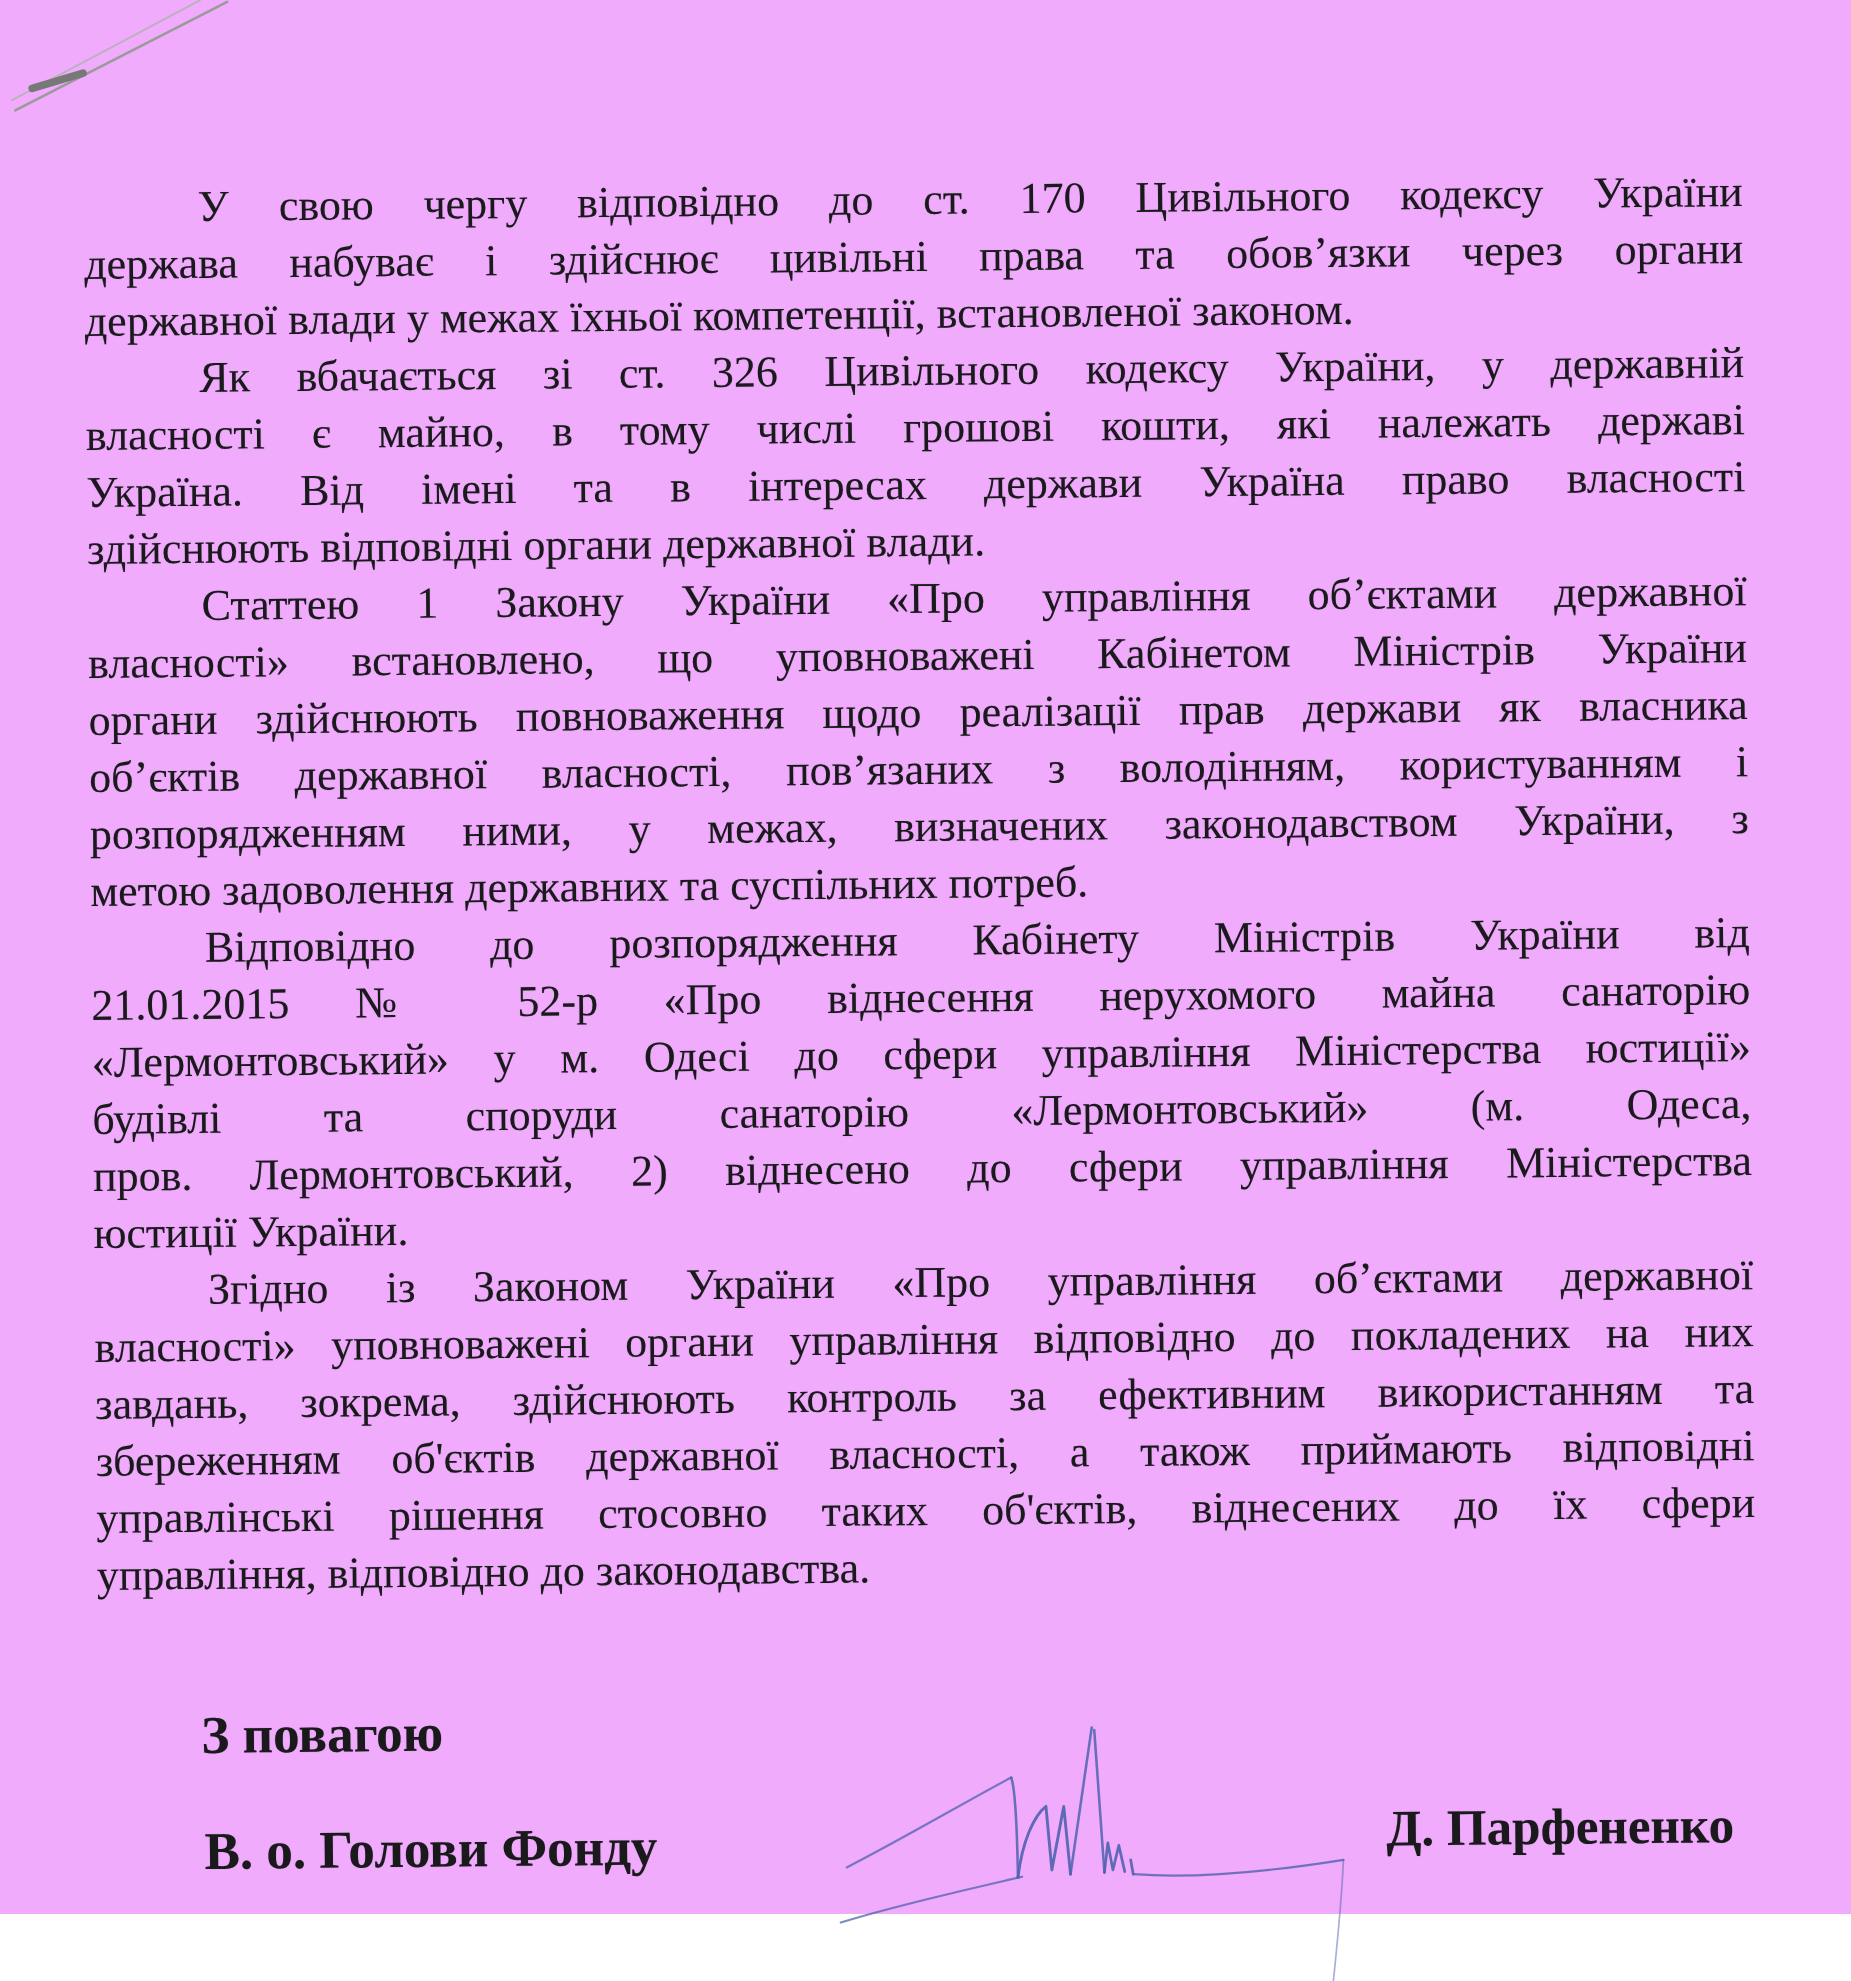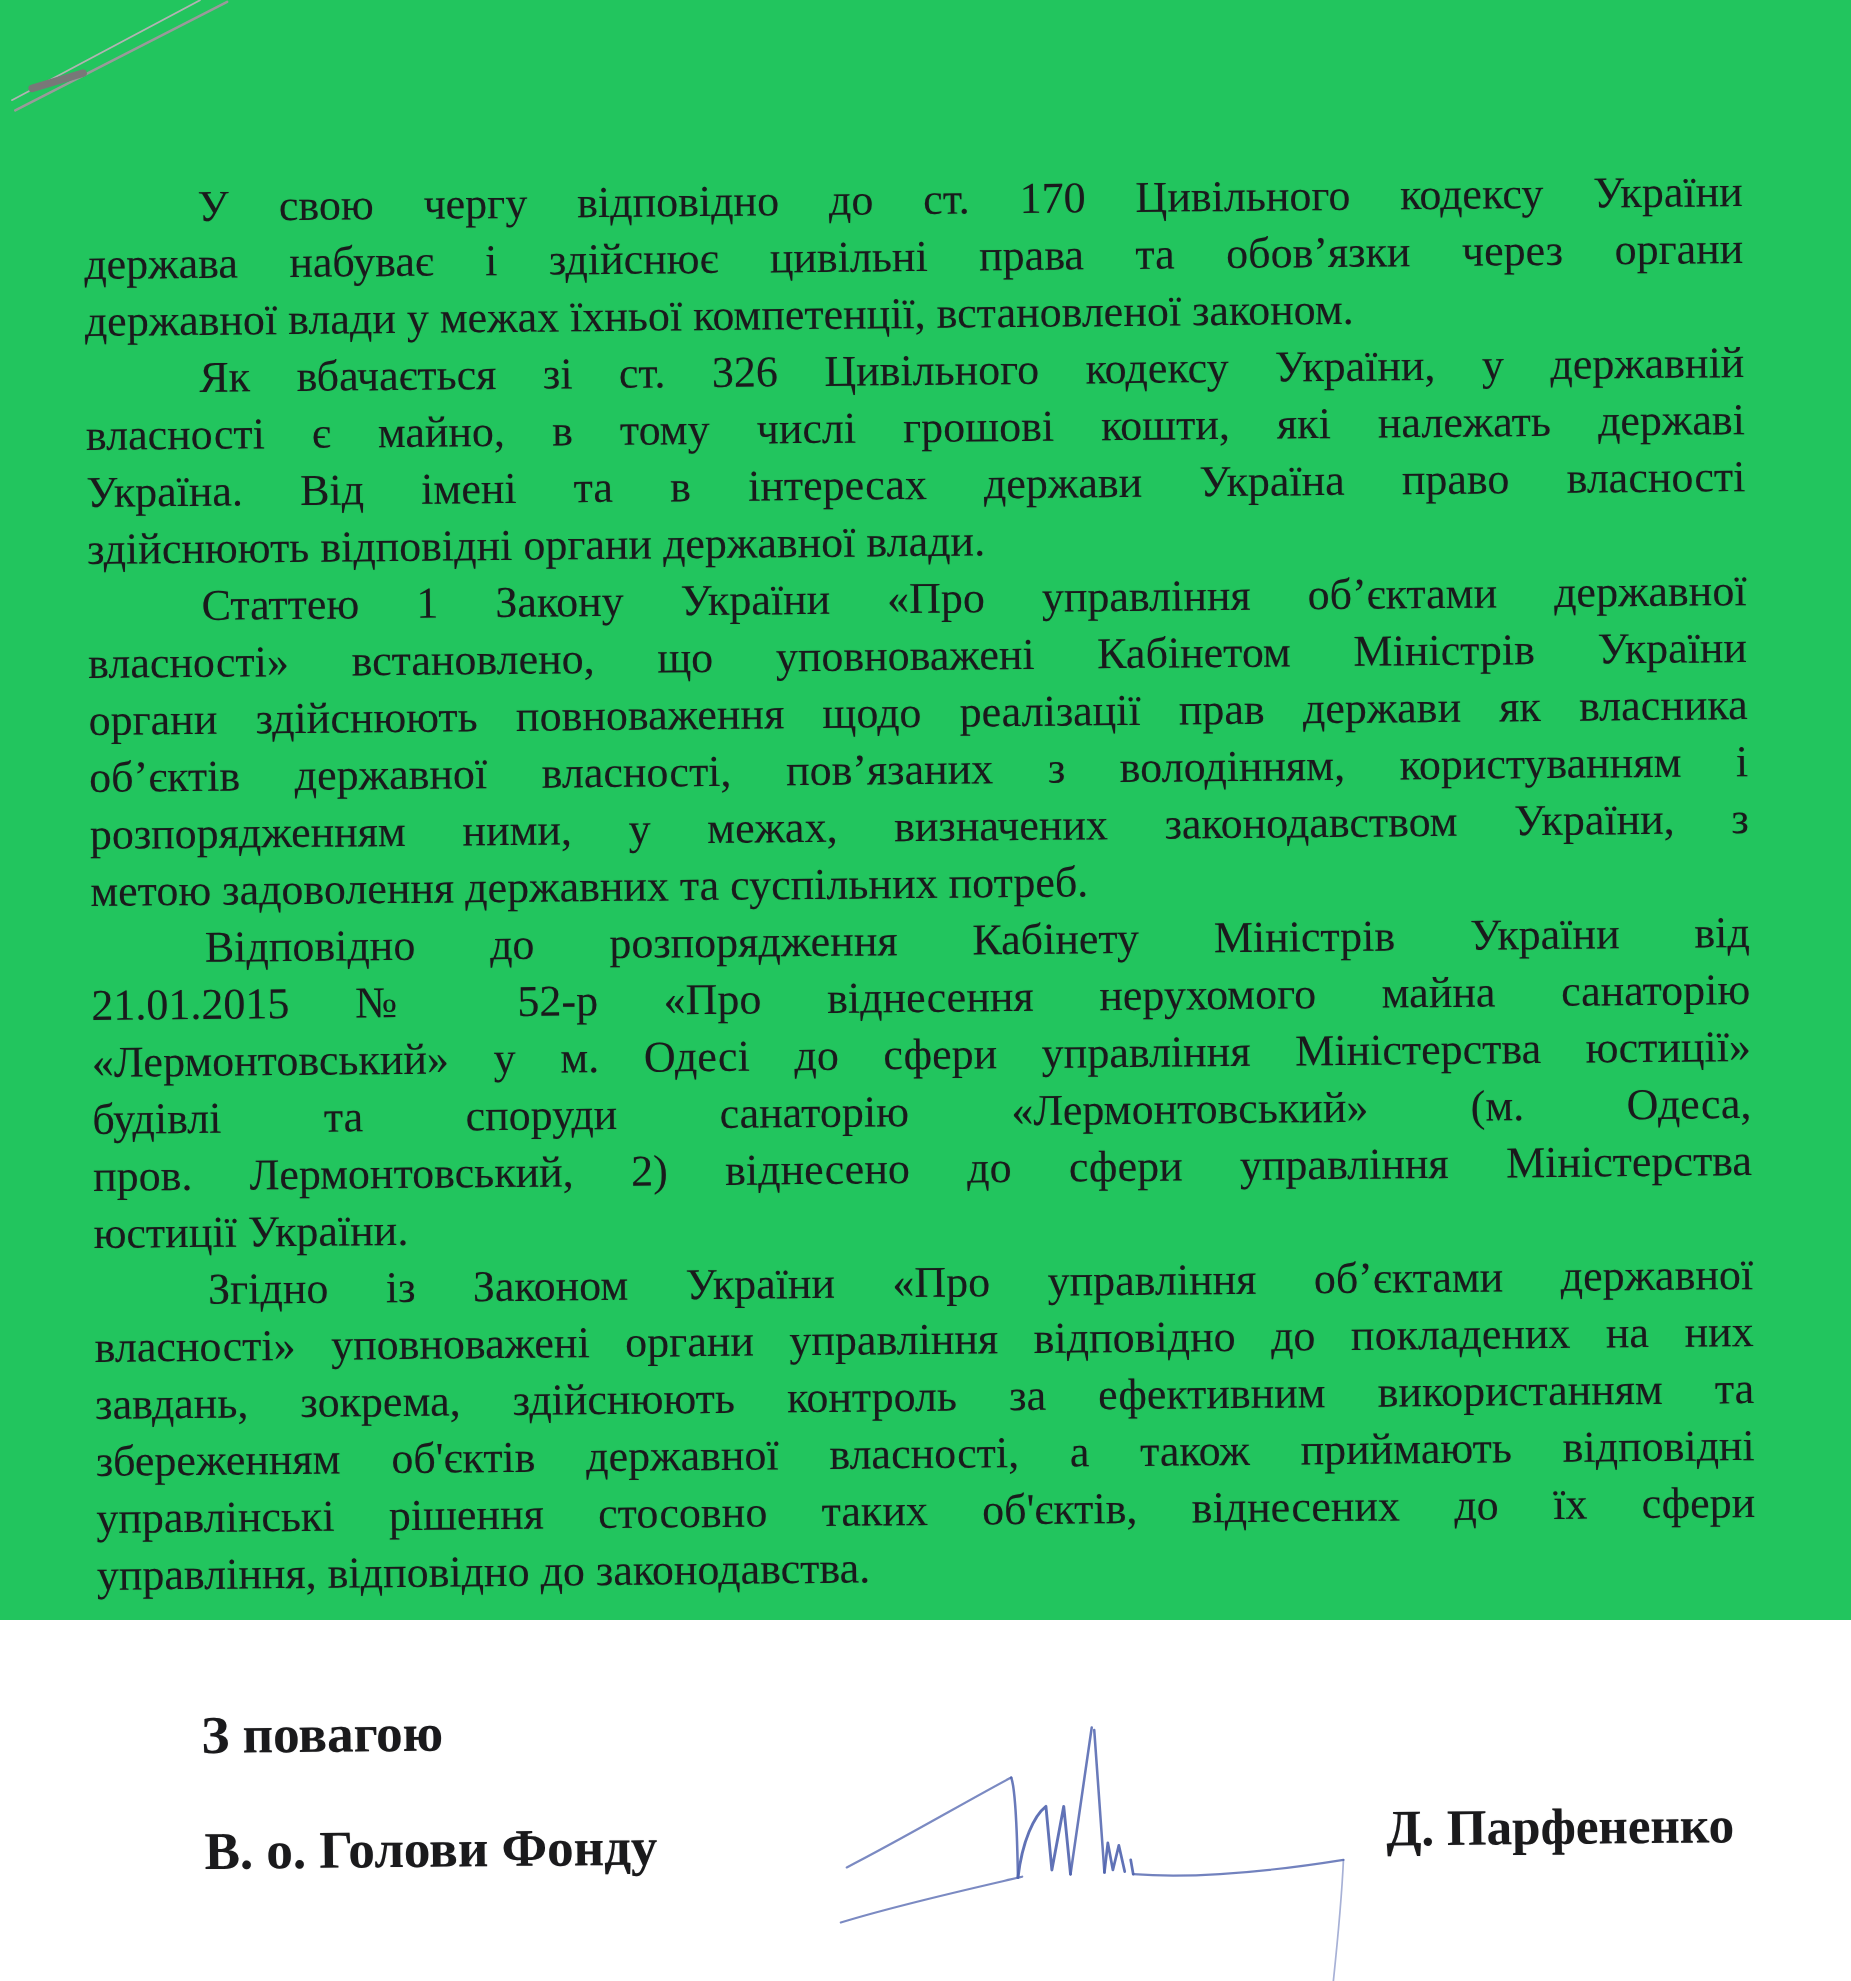--- a/index.html
+++ b/index.html
@@ -3,22 +3,22 @@
 <meta charset="utf-8">
 <style>
   html,body{margin:0;padding:0;}
   body{
     width:1852px;height:1982px;
     background:#ffffff;
     font-family:"Liberation Serif", serif;
     overflow:hidden;
   }
   .page{
-    position:absolute;left:0;top:0;width:1852px;height:1620px;
-    background:#22c55e;
+    position:absolute;left:0;top:0;width:1852px;height:1914px;
+    background:#f0abfc;
   }
   .content{
     position:absolute;left:92px;top:171px;width:1659px;height:1788px;
     transform:rotate(-0.55deg);
     transform-origin:50% 50%;
     color:#1a1a1c;
   }
   .paragraphs{
     font-size:44px;
     line-height:57px;

